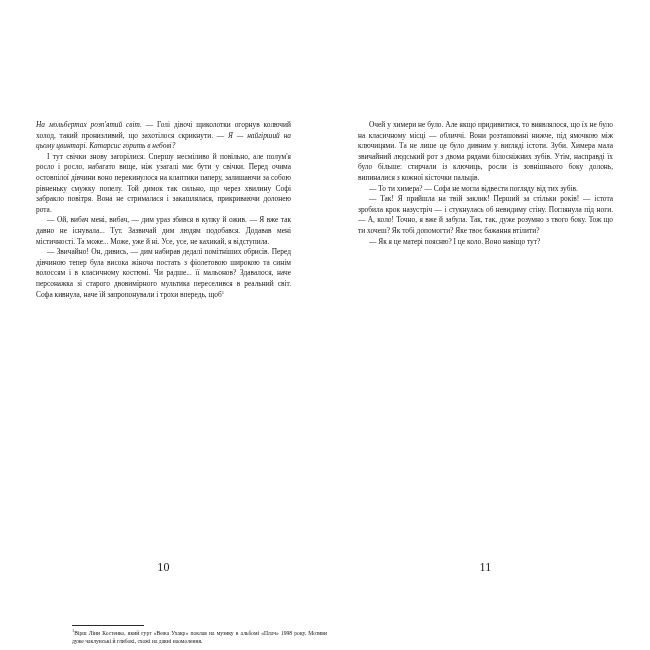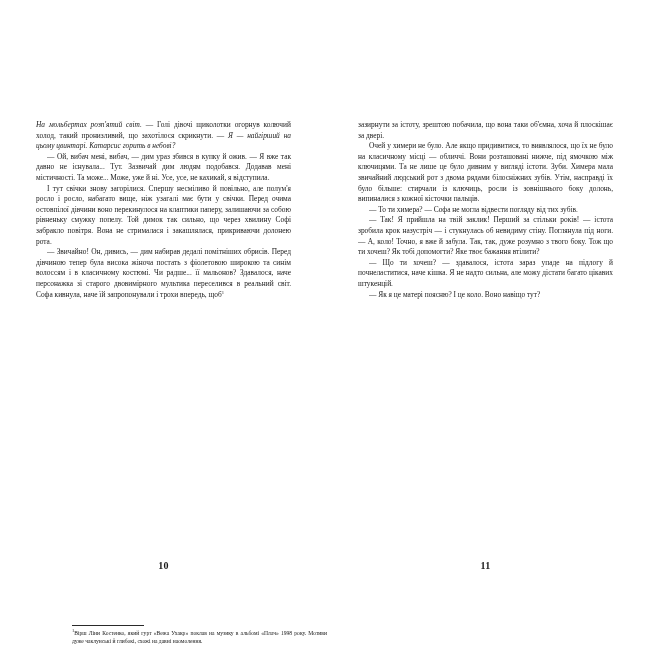--- a/index.html
+++ b/index.html
@@ -74,56 +74,53 @@
     font-size: 4.6px;
     vertical-align: super;
     line-height: 0;
   }
 
   .folio {
     position: absolute;
     top: 560px;
     width: 255px;
     text-align: center;
-    font-size: 10px;
+    font-size: 12px;
     letter-spacing: 0.2px;
-    font-weight: bold;
   }
   .folio-left  { left: 36px; }
   .folio-right { left: 358px; }
 </style>
 </head>
 <body>
 
 <div class="spread">
 
   <div class="page page-left">
     <div class="body-text">
 
       <p class="noindent"><span class="ital">На мольбертах розп'ятий світ.</span><span> — Голі дівочі щиколотки огорнув колючий холод, такий пронизливий, що захотілося скрикнути. — </span><span class="ital">Я — найгірший на цьому цвинтарі. Катарсис горить в небові?</span></p>
 
+      <p>І тут свічки знову загорілися. Спершу несміливо й повільно, але полум'я росло і росло, набагато вище, ніж узагалі має бути у свічки. Перед очима остовпілої дівчини воно перекинулося на клаптики паперу, залишаючи за собою рівненьку смужку попелу. Той димок так сильно, що через хвилину Софі забракло повітря. Вона не стрималася і закашлялася, прикриваючи долонею рота.</p>
       <p>— Ой, вибач мені, вибач, — дим ураз збився в купку й ожив. — Я вже так давно не існувала... Тут. Зазвичай дим людям подобався. Додавав мені містичності. Та може... Може, уже й ні. Усе, усе, не кахикай, я відступила.</p>
-      <p>І тут свічки знову загорілися. Спершу несміливо й повільно, але полум'я росло і росло, набагато вище, ніж узагалі має бути у свічки. Перед очима остовпілої дівчини воно перекинулося на клаптики паперу, залишаючи за собою рівненьку смужку попелу. Той димок так сильно, що через хвилину Софі забракло повітря. Вона не стрималася і закашлялася, прикриваючи долонею рота.</p>
       <p><span>— Звичайно! Он, дивись, — дим набирав дедалі помітніших обрисів. Перед дівчиною тепер була висока жіноча постать з фіолетовою широкою та синім волоссям і в класичному костюмі. Чи радше... її мальонов? Здавалося, наче персонажка зі старого двовимірного мультика переселився в реальний світ. Софа кивнула, наче їй запропонували і трохи впередь, щоб</span><span class="fn-marker">1</span></p>
 
     </div>
 
     <div class="footnote-wrap">
       <div class="footnote-rule"></div>
       <p class="footnote"><sup>1</sup><span>Вірш Ліни Костенко, який гурт «Вежа Ухакр» поклав на музику в альбомі «Плач» 1998 року. Мотиви дуже чаклунські й глибокі, схожі на давні наомолення.</span></p>
     </div>
   </div>
 
   <div class="page page-right">
     <div class="body-text">
-      <p class="noindent">зазирнути за істоту, зрештою побачила, що вона таки об'ємна, хоча й плоскішає за двері.</p>
       <p>Очей у химери не було. Але якщо придивитися, то виявлялося, що їх не було на класичному місці — обличчі. Вони розташовані нижче, під ямочкою між ключицями. Та не лише це було дивним у вигляді істоти. Зуби. Химера мала звичайний людський рот з двома рядами білосніжних зубів. Утім, насправді їх було більше: стирчали із ключиць, росли із зовнішнього боку долонь, випиналися з кожної кісточки пальців.</p>
       <p>— То ти химера? — Софа не могла відвести погляду від тих зубів.</p>
       <p>— Так! Я прийшла на твій заклик! Перший за стільки років! — істота зробила крок назустріч — і стукнулась об невидиму стіну. Поглянула під ноги. — А, коло! Точно, я вже й забула. Так, так, дуже розумно з твого боку. Тож що ти хочеш? Як тобі допомогти? Яке твоє бажання втілити?</p>
-      <p>— Що ти хочеш? — здавалося, істота зараз упаде на підлогу й почнеластитися, наче кішка. Я не надто сильна, але можу дістати багато цікавих штукенцій.</p>
       <p>— Як я це матері поясню? І це коло. Воно навіщо тут?</p>
     </div>
   </div>
 
   <div class="folio folio-left">10</div>
   <div class="folio folio-right">11</div>
 
 </div>
 
 </body></html>

